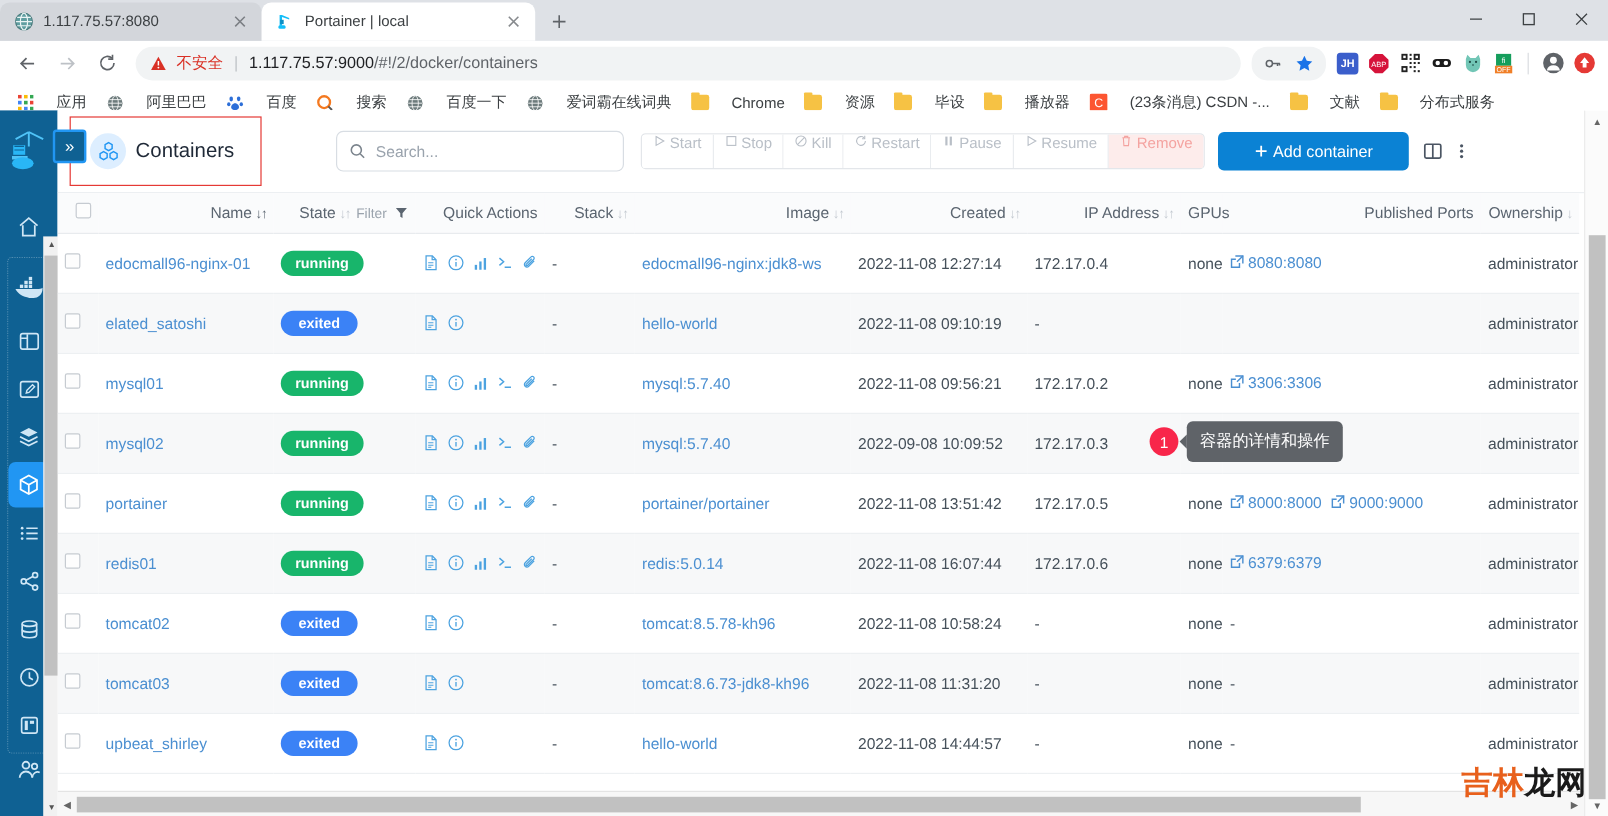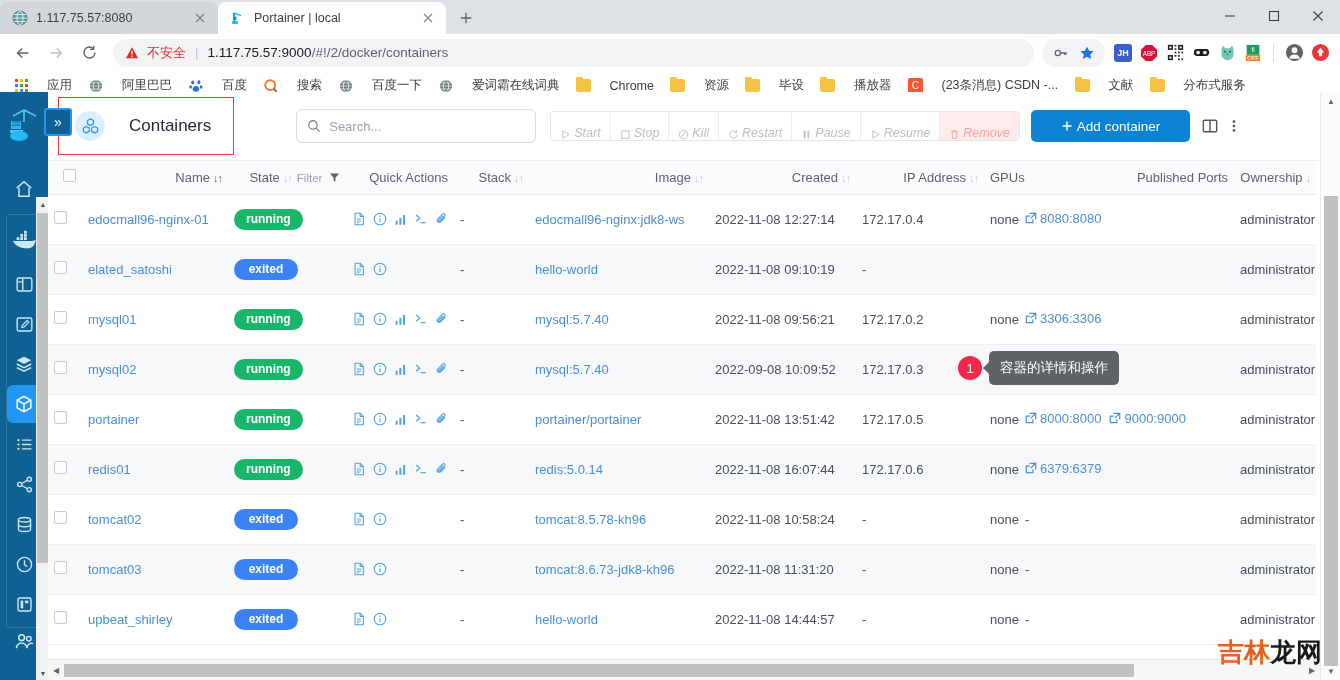--- a/index.html
+++ b/index.html
@@ -79,33 +79,33 @@
   .sb-bottom { position:absolute; bottom:18px; left:0; width:100%; display:flex; justify-content:center; }
 
   .sb-scroll { position:absolute; left:36px; top:105px; width:14px; bottom:0; background:#f1f1f1; }
   .sb-scroll .thumb { position:absolute; left:1px; top:16px; width:12px; height:350px; background:#c1c1c1; }
   .sb-scroll .arr { position:absolute; left:0; width:14px; height:14px; display:flex; align-items:center; justify-content:center; font-size:7px; color:#555; }
 
   .content { flex:1; position:relative; overflow:hidden; background:#fff; }
 
   .toolbar { height:68px; display:flex; align-items:center; padding:0 18px 0 0; gap:0; position:relative; }
   .title-box { margin-left:10px; border:1px solid #e53935; padding:13px 22px 13px 16px;
-               display:flex; align-items:center; gap:24px; }
+               display:flex; align-items:center; gap:8px; }
   .title-ic { width:30px; height:30px; border-radius:50%; background:#ddeeff;
               display:flex; align-items:center; justify-content:center; }
   .title-txt { font-size:17px; color:#1f2937; }
 
   .search {
     margin-left:62px; width:240px; height:34px; border:1px solid #d8dde3; border-radius:6px;
     display:flex; align-items:center; gap:8px; padding:0 10px; color:#9aa3ad; font-size:13px; background:#fff;
   }
   .btngroup { margin-left:14px; display:flex; align-items:stretch; height:30px;
               border:1px solid #e3e6ea; border-radius:4px; overflow:hidden; }
-  .tbtn { display:flex; align-items:flex-end; gap:3px; padding:0 9px; font-size:12.5px;
-          color:#b9bfc7; border-right:1px solid #e9ecef; background:#fff;font-style:italic; }
+  .tbtn { display:flex; align-items:flex-start; gap:3px; padding:0 9px; font-size:12.5px;
+          color:#b9bfc7; border-right:1px solid #e9ecef; background:#fff; }
   .tbtn:last-child { border-right:none; }
   .tbtn.danger { color:#f4a3a0; background:#fdeceb; }
   .addbtn { margin-left:11px; height:32px; background:#0b82d4; color:#fff; border-radius:5px;
             display:flex; align-items:center; gap:4px; padding:0 30px; font-size:13.5px; white-space:nowrap; }
   .icobtn { width:22px; height:28px; display:flex; align-items:center; justify-content:center; color:#4b5563; margin-left:9px; }
 
   
   .tablewrap { position:absolute; left:0; right:20px; top:68px; bottom:34px; overflow:hidden; border-top:1px solid #eceff2; }
   table { border-collapse:collapse; width:1268px; table-layout:fixed; }
   thead th {

